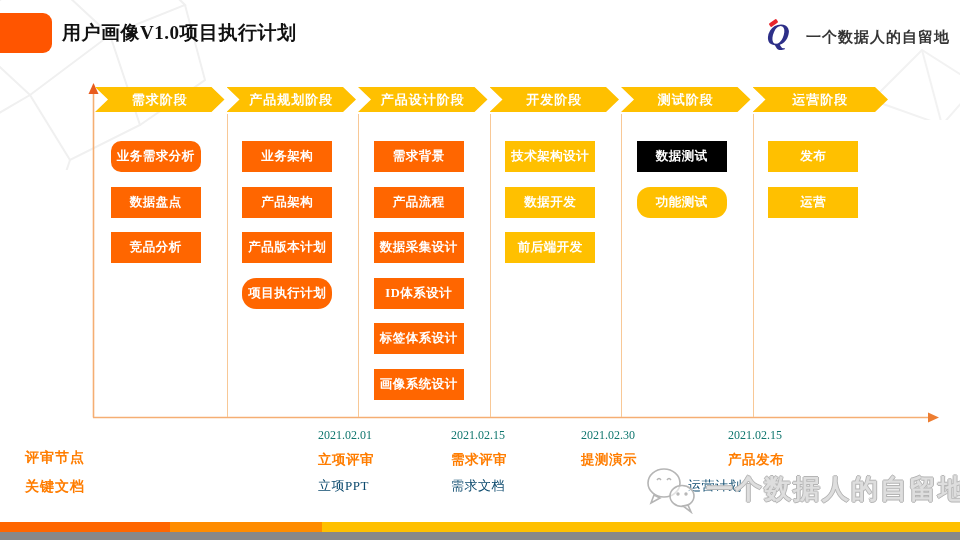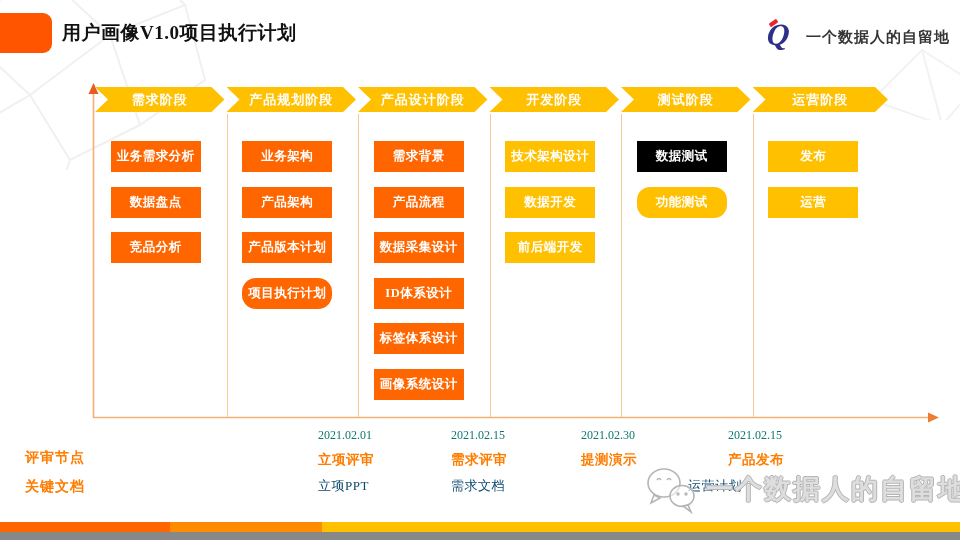--- a/index.html
+++ b/index.html
@@ -108,21 +108,21 @@
     </svg>
     <span class="wm-text">一个数据人的自留地</span>
   </div>
 
   <div class="bottom-bar">
     <div style="width: 170px; background: rgb(255, 102, 0);"></div>
     <div style="width: 152px; background: rgb(255, 140, 0);"></div>
     <div style="width: 638px; background: rgb(255, 192, 0);"></div>
   </div>
 <div class="phase-chevron" style="left: 95px; top: 87px; width: 129.5px;">需求阶段</div>
-    <div class="task-box" style="left: 110.75px; top: 141px; background: rgb(255, 102, 0);">业务需求分析</div>
+    <div class="task-box" style="left: 110.75px; top: 141px; background: rgb(255, 102, 0); border-radius: 10px;">业务需求分析</div>
     <div class="task-box" style="left: 110.75px; top: 187px; background: rgb(255, 102, 0);">数据盘点</div>
     <div class="task-box" style="left: 110.75px; top: 232px; background: rgb(255, 102, 0);">竞品分析</div>
     <div class="phase-chevron" style="left: 226.5px; top: 87px; width: 129.5px;">产品规划阶段</div>
     <div class="col-divider" style="left: 226.5px; top: 114px; height: 303px;"></div>
     <div class="task-box" style="left: 242.25px; top: 141px; background: rgb(255, 102, 0);">业务架构</div>
     <div class="task-box" style="left: 242.25px; top: 187px; background: rgb(255, 102, 0);">产品架构</div>
     <div class="task-box" style="left: 242.25px; top: 232px; background: rgb(255, 102, 0);">产品版本计划</div>
     <div class="task-box" style="left: 242.25px; top: 278px; background: rgb(255, 102, 0); border-radius: 14px;">项目执行计划</div>
     <div class="phase-chevron" style="left: 358px; top: 87px; width: 129.5px;">产品设计阶段</div>
     <div class="col-divider" style="left: 358px; top: 114px; height: 303px;"></div>

